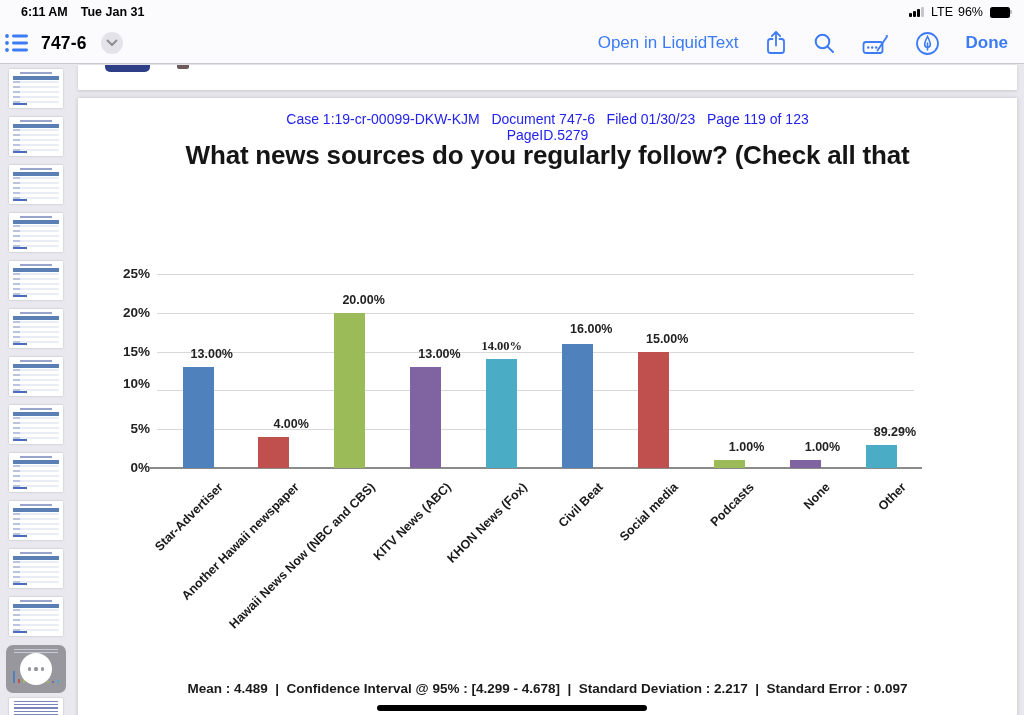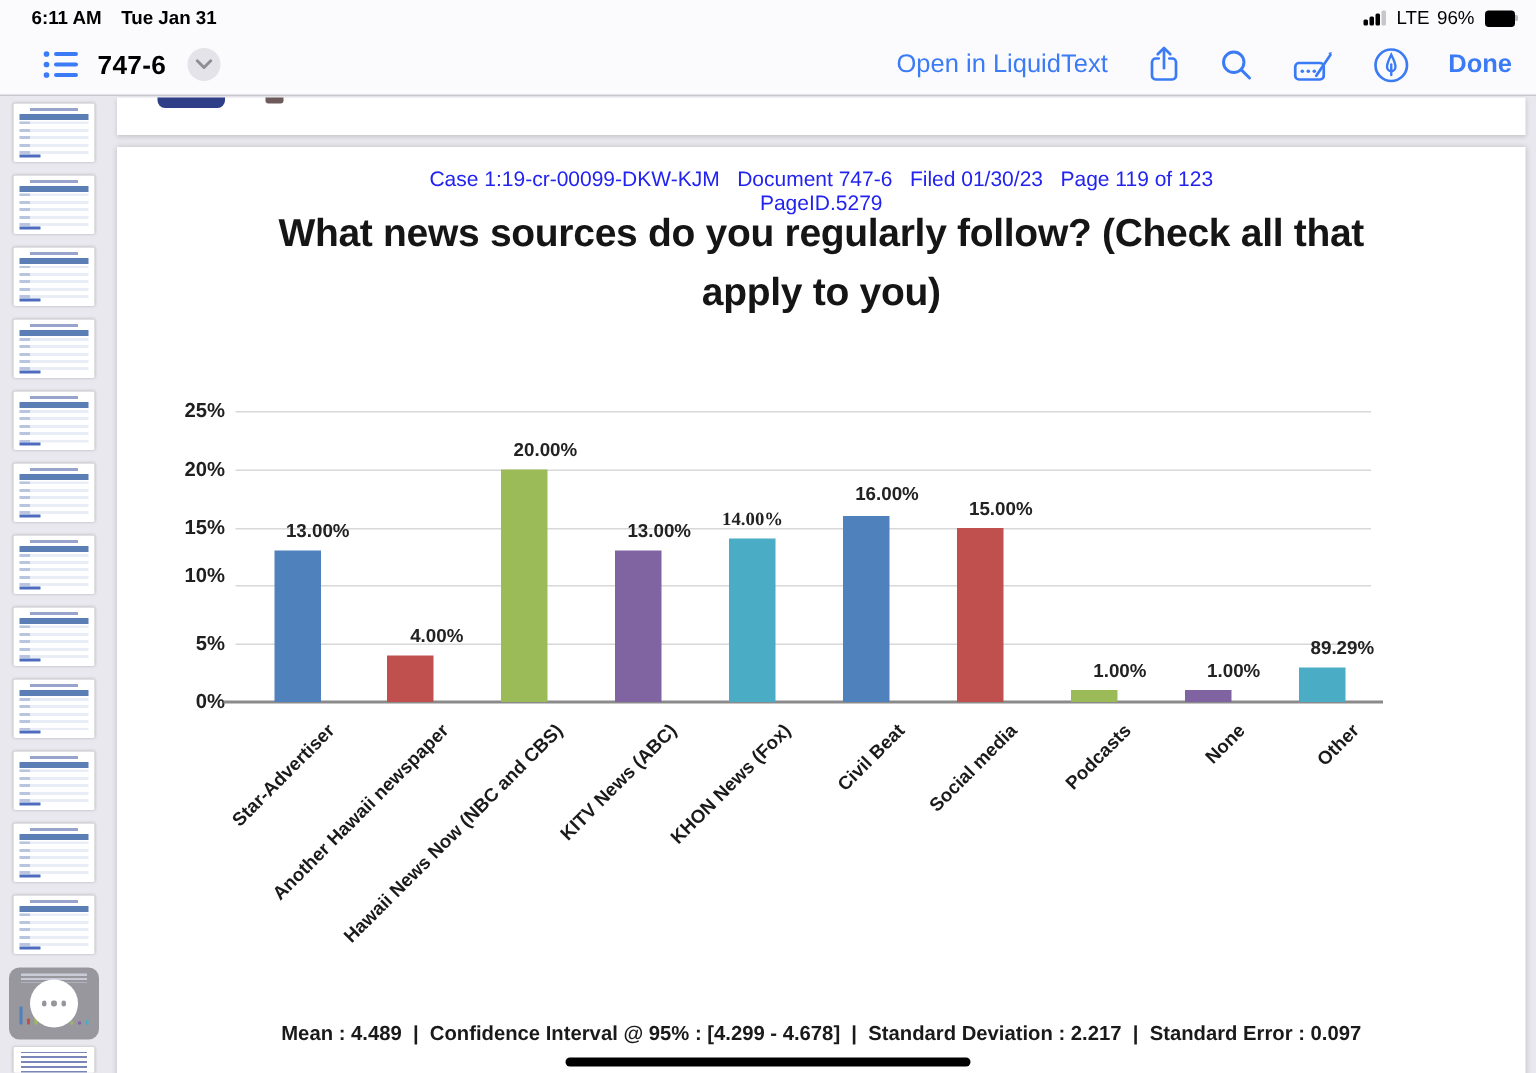--- a/index.html
+++ b/index.html
@@ -13,21 +13,21 @@
   .status-left { position:absolute; left:21px; top:5px; font-size:12.5px; font-weight:600; color:#000; display:flex; gap:13px;text-align:center; }
   .status-right { position:absolute; right:12px; top:5px; display:flex; align-items:center; gap:5px; font-size:12.5px; font-weight:500; color:#000; }
   .sigbars { display:flex; align-items:flex-end; gap:1.5px; height:10px; margin-right:2px; }
   .sigbars i { display:block; width:2.6px; border-radius:1px; background:#000; }
   .sigbars i.dim { background:#c6c6cb; }
   .battery { position:relative; width:22px; height:11px; margin-left:2px; }
   .battery .body { position:absolute; left:0; top:0; width:20px; height:11px; background:#000; border-radius:2.5px; }
   .battery .tip { position:absolute; right:0; top:3.5px; width:1.6px; height:4px; background:#b9b9be; border-radius:0 1px 1px 0; }
 
   .toolbar { position:absolute; top:22px; left:0; right:0; height:42px; display:flex; align-items:center; }
-  .tb-left { display:flex; align-items:center; gap:12px; padding-left:28px; }
+  .tb-left { display:flex; align-items:center; gap:12px; padding-left:4px; }
   .doc-title { font-size:17.5px; font-weight:700; color:#000; letter-spacing:.2px; }
   .chev-circle { width:22px; height:22px; border-radius:50%; background:#e4e3e9; display:flex; align-items:center; justify-content:center; margin-left:2px; }
   .tb-right { position:absolute; right:16px; display:flex; align-items:center; gap:26px; }
   .blue-link { color:#3c7bf6; font-size:17px; }
   .done { color:#3c7bf6; font-size:17px; font-weight:700; }
   .icon-btn { display:flex; align-items:center; justify-content:center; }
 
   
   .content { position:absolute; top:65px; left:0; width:1024px; height:650px; background:#e9e8ee; }
 
@@ -275,21 +275,20 @@
   <div class="prev-page">
     <span class="navy-pill"></span>
     <span class="dark-tick"></span>
   </div>
 
   <div class="page">
     <div class="case-line1">Case 1:19-cr-00099-DKW-KJM   Document 747-6   Filed 01/30/23   Page 119 of 123</div>
     <div class="case-line2">PageID.5279</div>
     <div class="pdf-title">
       <span>What news sources do you regularly follow? (Check all that</span><br>
-      <span>apply to you)</span>
     </div>
 
     <div class="chart" id="chart">
         <div class="ytick" style="top: 362px;">0%</div>
         <div class="gridline" style="left: 79px; width: 757px; top: 331.2px; background: rgb(216, 216, 216);"></div>
         <div class="ytick" style="top: 323.2px;">5%</div>
         <div class="gridline" style="left: 79px; width: 757px; top: 292.4px; background: rgb(216, 216, 216);"></div>
         <div class="ytick" style="top: 278px;">10%</div>
         <div class="gridline" style="left: 79px; width: 757px; top: 253.6px; background: rgb(216, 216, 216);"></div>
         <div class="ytick" style="top: 245.6px;">15%</div>

